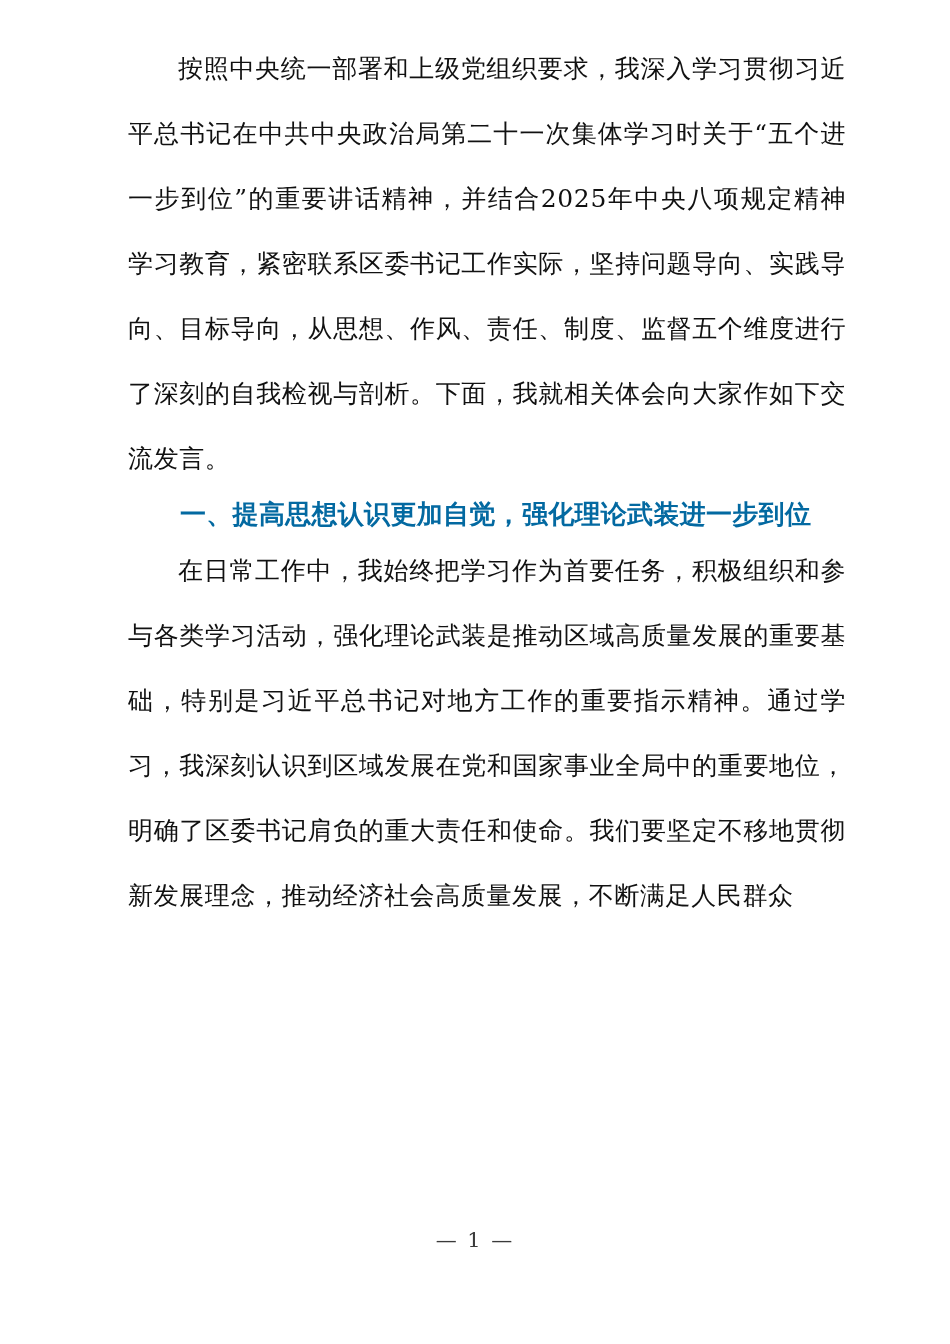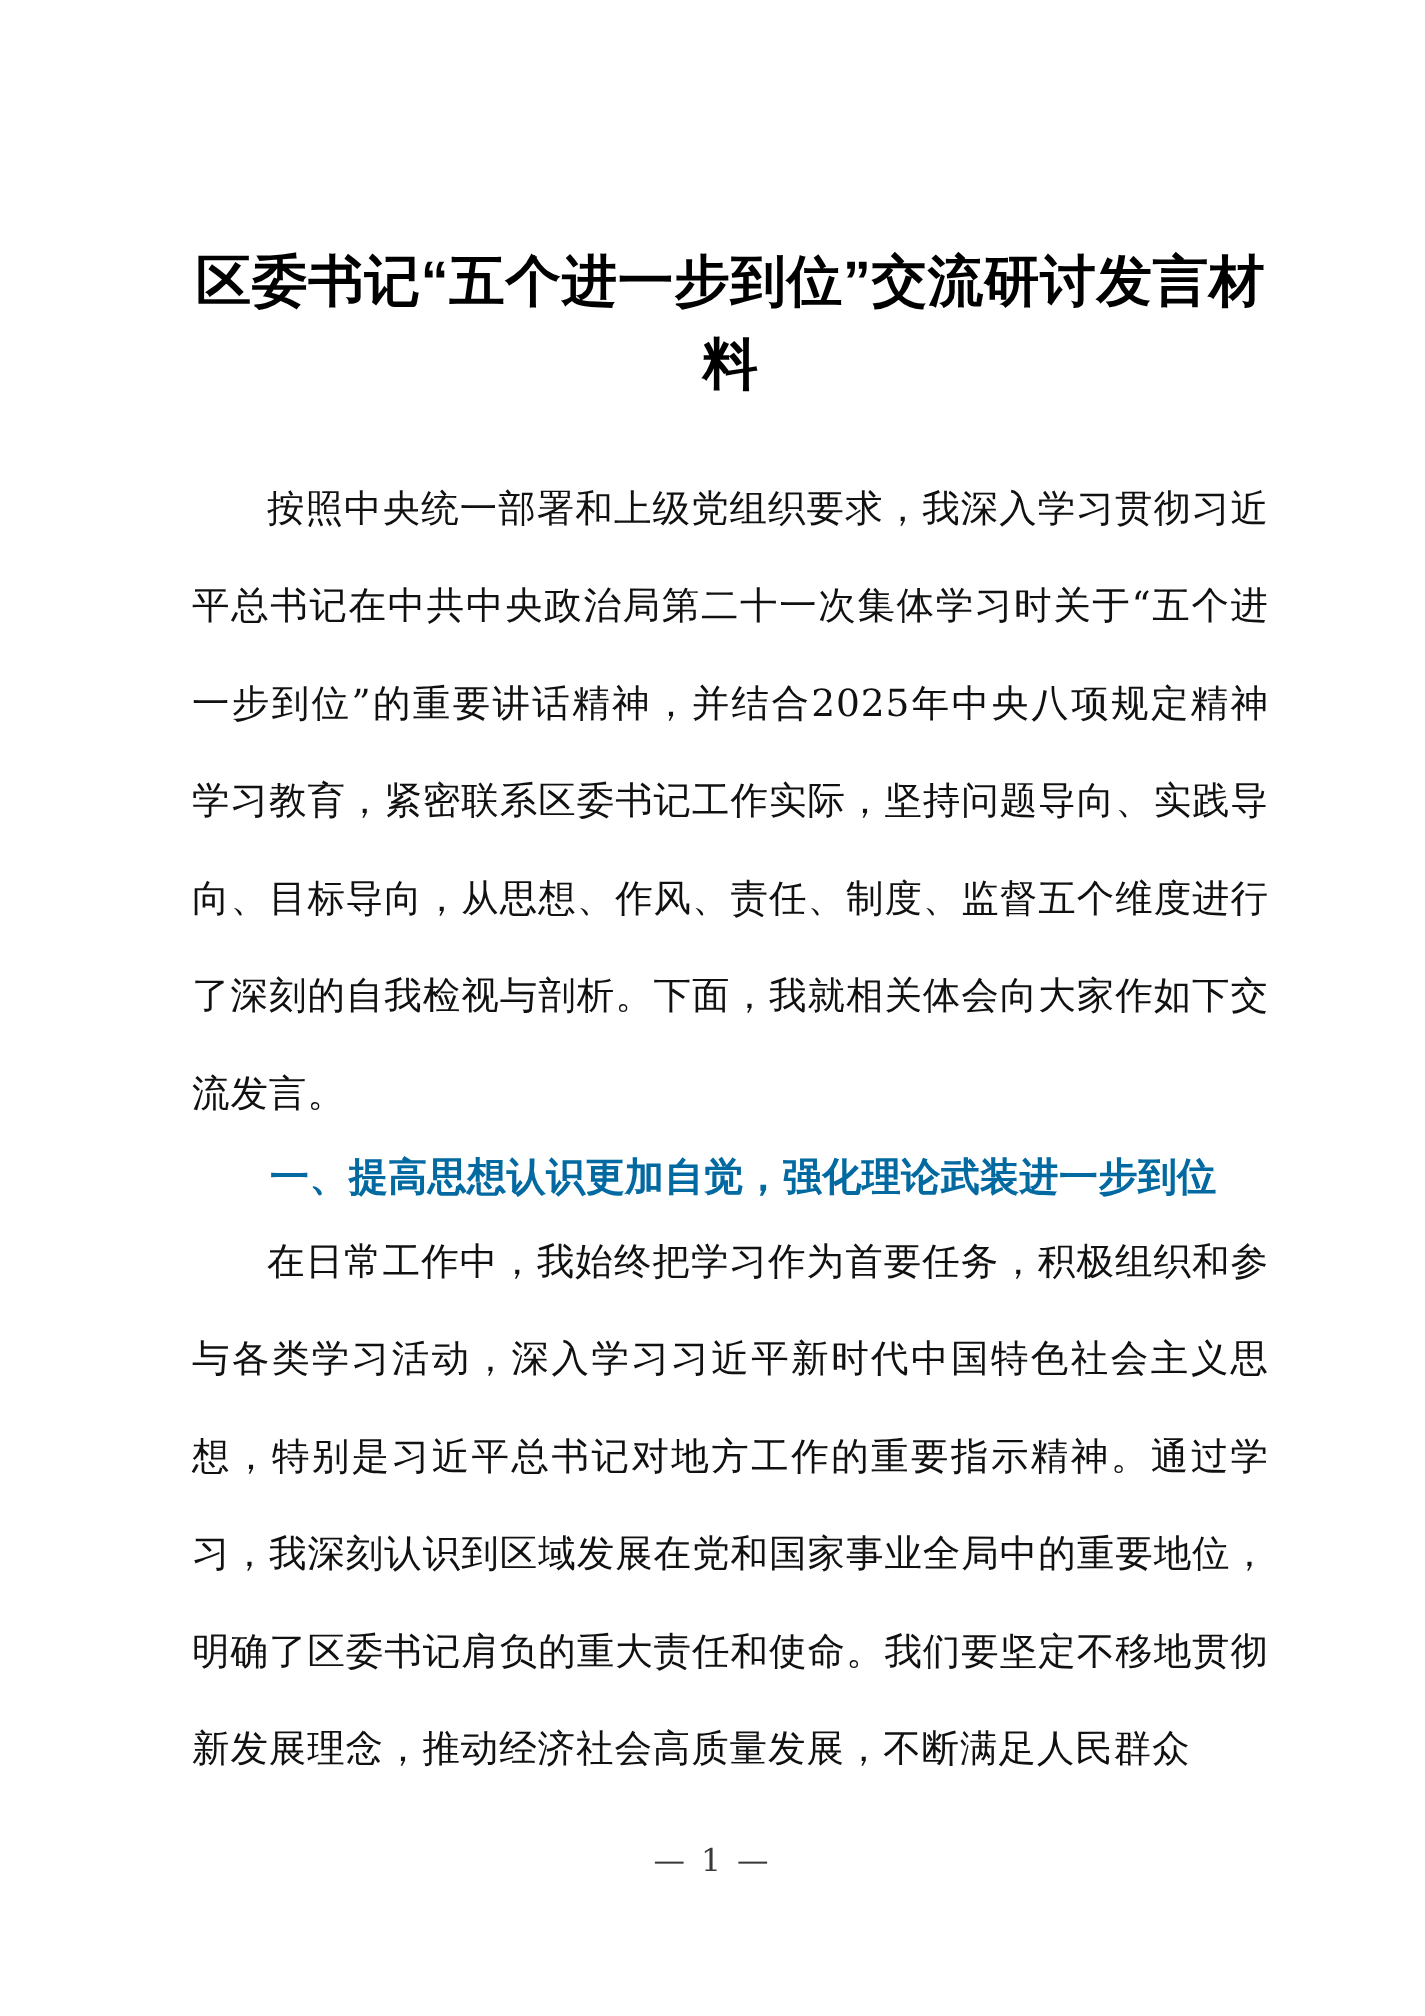--- a/index.html
+++ b/index.html
@@ -100,29 +100,28 @@
     letter-spacing: 2px;
   }
 </style>
 </head>
 <body>
 
 <div class="page">
 
   <div class="doc-body">
 
-    <h1 class="doc-title">区委书记“五个进一步到位”交流研讨发言材料</h1>
 
     <div class="spacer-before-title-block"></div>
 
 
     <p class="para">按照中央统一部署和上级党组织要求，我深入学习贯彻习近平总书记在中共中央政治局第二十一次集体学习时关于“五个进一步到位”的重要讲话精神，并结合2025年中央八项规定精神学习教育，紧密联系区委书记工作实际，坚持问题导向、实践导向、目标导向，从思想、作风、责任、制度、监督五个维度进行了深刻的自我检视与剖析。下面，我就相关体会向大家作如下交流发言。</p>
 
     <h2 class="section-heading">一、提高思想认识更加自觉，强化理论武装进一步到位</h2>
 
 
-    <p class="para">在日常工作中，我始终把学习作为首要任务，积极组织和参与各类学习活动，深入学习习近平新时代中国特色社会主义思想，特别是习近平总书记对地方工作的重要指示精神。通过学习，我深刻认识到区域发展在党和国家事业全局中的重要地位，明确了区委书记肩负的重大责任和使命。我们要坚定不移地贯彻新发展理念，推动经济社会高质量发展，不断满足人民群众</p>
+    <p class="para">在日常工作中，我始终把学习作为首要任务，积极组织和参与各类学习活动，强化理论武装是推动区域高质量发展的重要基础，特别是习近平总书记对地方工作的重要指示精神。通过学习，我深刻认识到区域发展在党和国家事业全局中的重要地位，明确了区委书记肩负的重大责任和使命。我们要坚定不移地贯彻新发展理念，推动经济社会高质量发展，不断满足人民群众</p>
 
   </div>
 
   <div class="page-footer">— 1 —</div>
 
 </div>
 
 </body></html>

